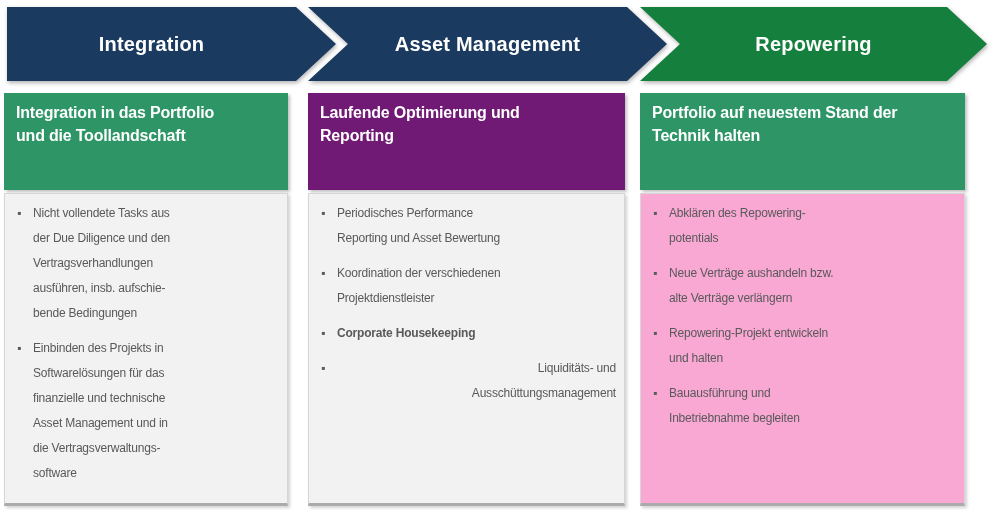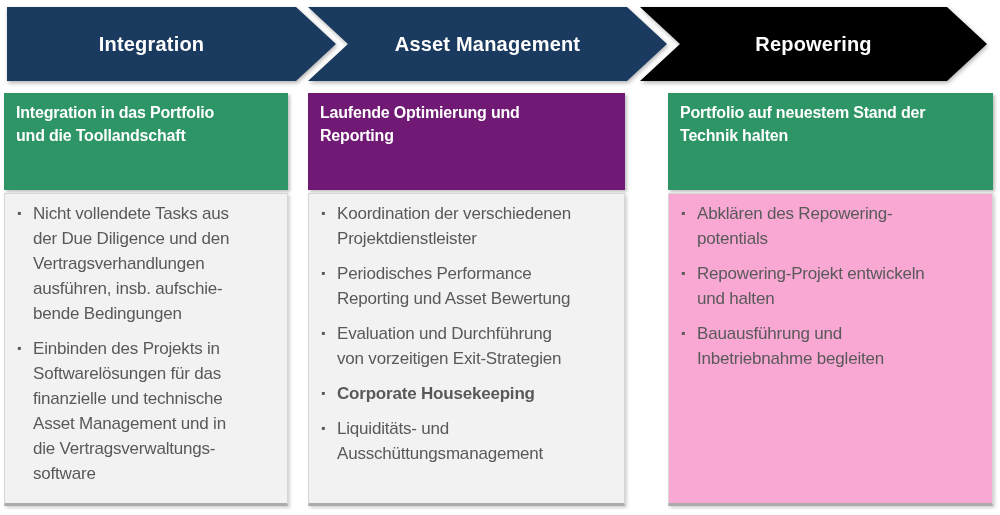--- a/index.html
+++ b/index.html
@@ -31,26 +31,26 @@
   
   .panel {
     position:absolute; top:193px; height:313px;
     background:#f2f2f2;
     border:1px solid #d6d6d6; border-bottom:3px solid #ababab;
     padding:7px 8px 8px 10px;
     box-shadow:2px 2px 3px rgba(0,0,0,0.18);
   }
   .col-1 { left:4px;   width:284px; }
   .col-2 { left:308px; width:317px; }
-  .col-3 { left:668px; width:325px; }
+  .col-3 { left:640px; width:325px; }
 
   .task-list { list-style:none; }
   .task-list li {
     position:relative; padding-left:18px; margin-bottom:10px;
-    color:#595959; font-size:17px; line-height:25px; letter-spacing:-0.2px;
+    color:#595959; font-size:12px; line-height:25px; letter-spacing:-0.2px;
     white-space:pre-line;
   }
   .task-list li:last-child { margin-bottom:14px; }
   .task-list li::before {
     content:"▪"; position:absolute; left:2px; top:0;
     font-size:12px; line-height:25px; color:#595959;
   }
 </style>
 </head>
 <body>
@@ -61,21 +61,21 @@
     <div class="arrow first" style="background: rgb(27, 58, 95);">
       <span>Integration</span>
     </div>
   </div>
   <div class="arrow-wrap" id="arrow-wrap-2">
     <div class="arrow chev" style="background: rgb(27, 58, 95);">
       <span>Asset Management</span>
     </div>
   </div>
   <div class="arrow-wrap" id="arrow-wrap-3">
-    <div class="arrow chev" style="background: #000000;">
+    <div class="arrow chev" style="background: #15803d;">
       <span>Repowering</span>
     </div>
   </div>
 
   <div class="goal col-1" style="background: rgb(45, 149, 102);">Integration in das Portfolio
 und die Toollandschaft</div>
   <div class="goal col-2" style="background: #701a75;">Laufende Optimierung und
 Reporting</div>
   <div class="goal col-3" style="background: rgb(45, 149, 102);">Portfolio auf neuestem Stand der
 Technik halten</div>
@@ -90,35 +90,35 @@
       <li style="color: rgb(89, 89, 89);">Einbinden des Projekts in
 Softwarelösungen für das
 finanzielle und technische
 Asset Management und in
 die Vertragsverwaltungs-
 software</li>
     </ul>
   </div>
   <div class="panel col-2" style="background: rgb(242, 242, 242);">
     <ul class="task-list">
+      <li style="color: rgb(89, 89, 89);">Periodisches Performance
+Reporting und Asset Bewertung</li>
       <li style="color: rgb(89, 89, 89);">Koordination der verschiedenen
 Projektdienstleister</li>
-      <li style="color: rgb(89, 89, 89);">Periodisches Performance
-Reporting und Asset Bewertung</li>
-      <li style="color: rgb(89, 89, 89);">Evaluation und Durchführung
-von vorzeitigen Exit-Strategien</li>
       <li style="color: rgb(89, 89, 89); font-weight: bold;">Corporate Housekeeping</li>
-      <li style="color: rgb(89, 89, 89);">Liquiditäts- und
+      <li style="color: rgb(89, 89, 89); text-align: right;">Liquiditäts- und
 Ausschüttungsmanagement</li>
     </ul>
   </div>
   <div class="panel col-3" style="background: #f9a8d4;">
     <ul class="task-list">
       <li style="color: rgb(89, 89, 89);">Abklären des Repowering-
 potentials</li>
+      <li style="color: rgb(89, 89, 89);">Neue Verträge aushandeln bzw.
+alte Verträge verlängern</li>
       <li style="color: rgb(89, 89, 89);">Repowering-Projekt entwickeln
 und halten</li>
       <li style="color: rgb(89, 89, 89);">Bauausführung und
 Inbetriebnahme begleiten</li>
     </ul>
   </div>
 
 </div>
 
 </body></html>

